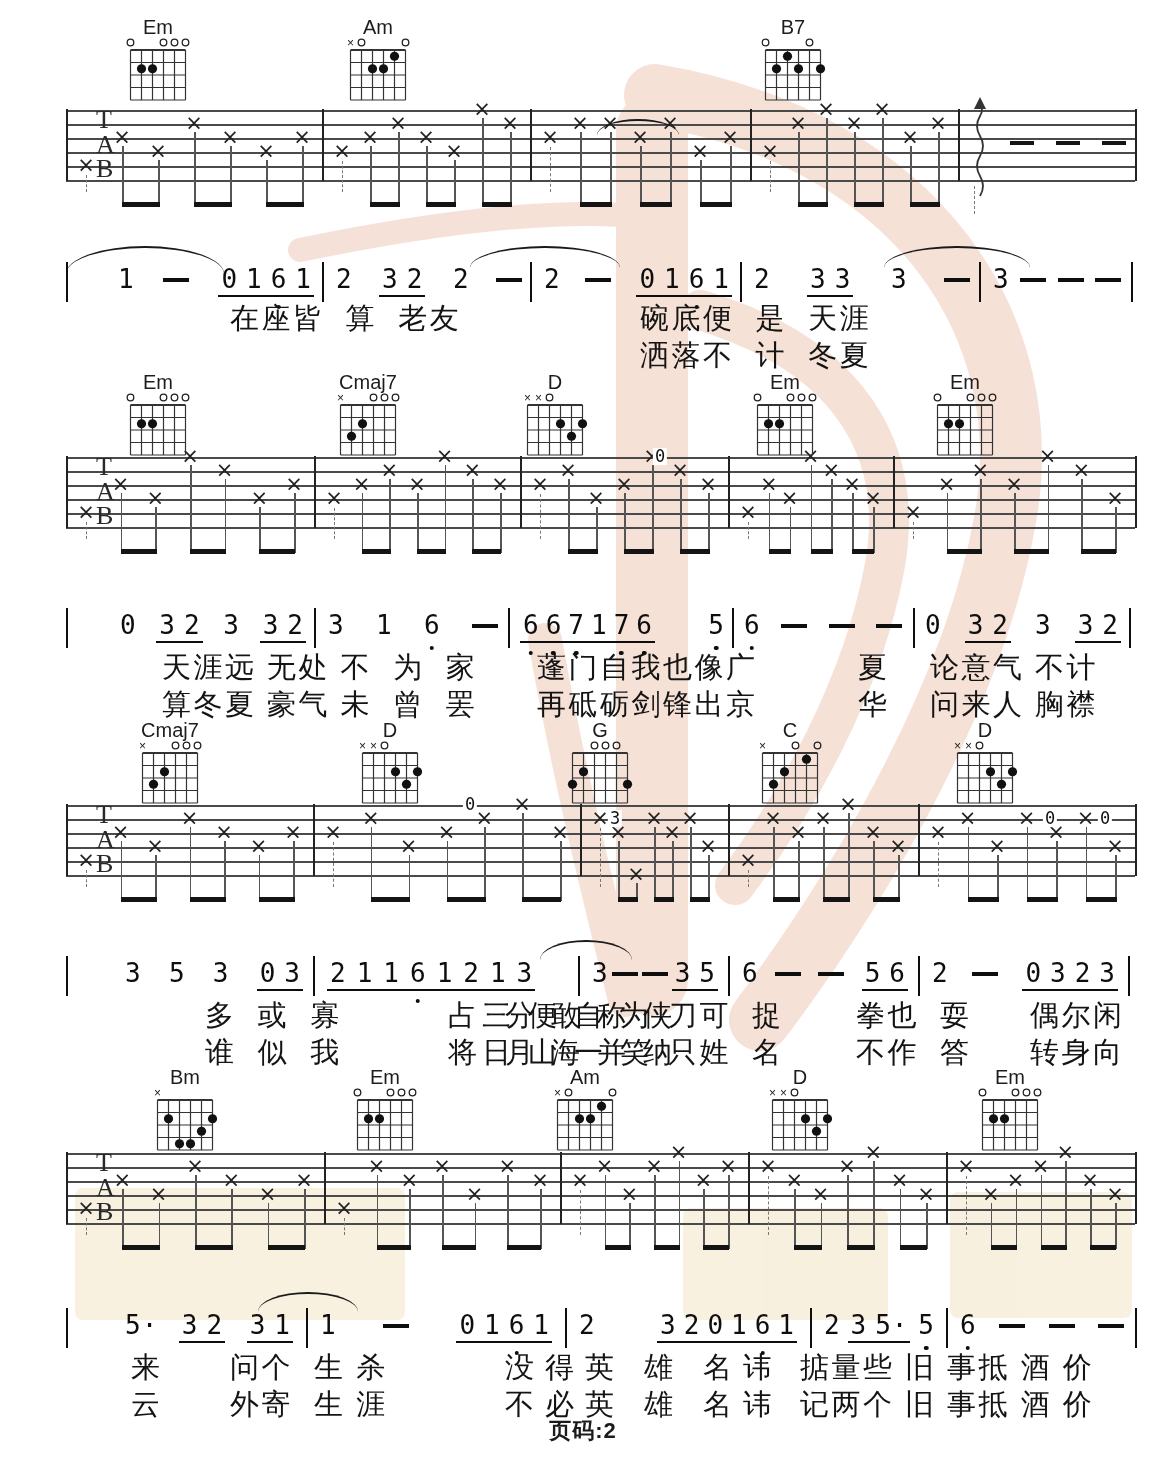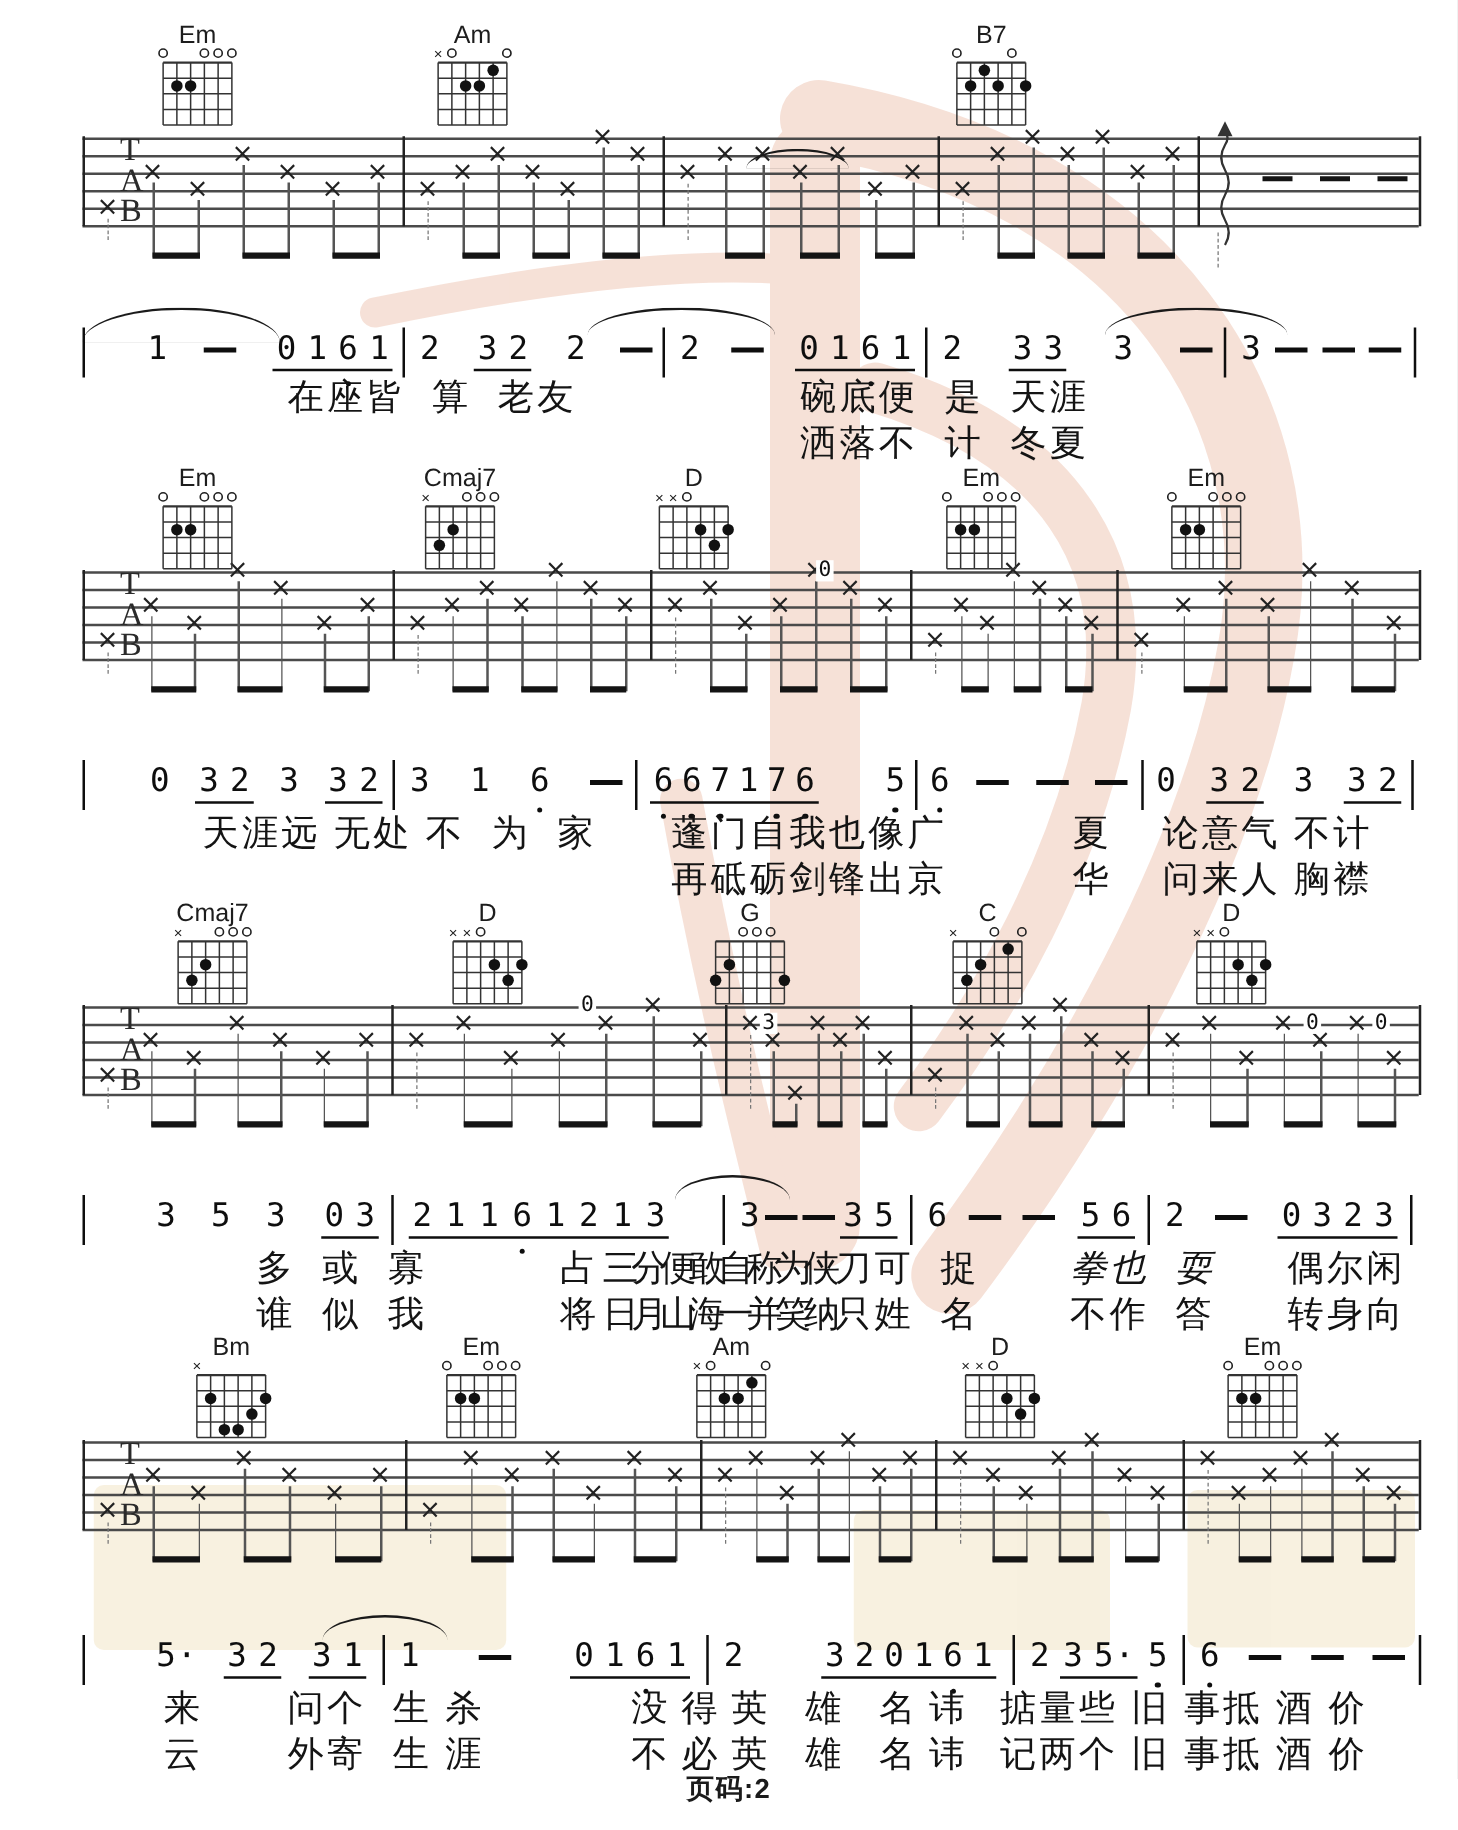--- a/index.html
+++ b/index.html
@@ -924,20 +924,21 @@
         <span class="jn">3</span>
         <div class="jg" style="gap: 9px;">
           <span class="jn">3</span>
           <span class="jn">2</span>
         </div>
       </div>
       <div class="lyric" style="left: 537px; top: 652px;">蓬门自我也像广</div>
       <div class="lyric" style="left: 162px; top: 652px;">天涯远 无处 不  为  家</div>
       <div class="lyric" style="left: 858px; top: 652px;">夏</div>
       <div class="lyric" style="left: 930px; top: 652px;">论意气 不计</div>
+      <div class="lyric" style="left: 162px; top: 689px;">算冬夏 豪气 未  曾  罢</div>
       <div class="lyric" style="left: 537px; top: 689px;">再砥砺剑锋出京</div>
       <div class="lyric" style="left: 858px; top: 689px;">华</div>
       <div class="lyric" style="left: 930px; top: 689px;">问来人 胸襟</div>
       <div class="jbar" style="left: 66px; top: 956px;"></div>
       <div class="jbar" style="left: 313px; top: 956px;"></div>
       <div class="jbar" style="left: 578px; top: 956px;"></div>
       <div class="jbar" style="left: 728px; top: 956px;"></div>
       <div class="jbar" style="left: 918px; top: 956px;"></div>
       <div class="jbar" style="left: 1128px; top: 956px;"></div>
       <div class="jm" style="left: 125px; top: 960px; width: 178px;">
@@ -987,21 +988,21 @@
           <span class="jn">3</span>
           <span class="jn">2</span>
           <span class="jn">3</span>
         </div>
       </div>
       <div class="arc" style="left: 540px; top: 940px; width: 92px; height: 18px;"></div>
       <div class="lyric" style="left: 205px; top: 1000px;">多  或  寡</div>
       <div class="lyric" style="left: 448px; top: 1000px;">占</div>
       <div class="lyric tight" style="left: 482px; top: 1000px;">三分便敢自称为侠</div>
       <div class="lyric" style="left: 668px; top: 1000px;">刀可  捉</div>
-      <div class="lyric" style="left: 856px; top: 1000px; font-style: italic;">拳也  耍</div>
+      <div class="lyric" style="left: 856px; top: 1000px;">拳也  耍</div>
       <div class="lyric" style="left: 1030px; top: 1000px;">偶尔闲</div>
       <div class="lyric" style="left: 205px; top: 1037px;">谁  似  我</div>
       <div class="lyric" style="left: 448px; top: 1037px;">将</div>
       <div class="lyric tight" style="left: 482px; top: 1037px;">日月山海一并笑纳</div>
       <div class="lyric" style="left: 668px; top: 1037px;">只姓  名</div>
       <div class="lyric" style="left: 856px; top: 1037px;">不作  答</div>
       <div class="lyric" style="left: 1030px; top: 1037px;">转身向</div>
       <div class="jbar" style="left: 66px; top: 1308px;"></div>
       <div class="jbar" style="left: 306px; top: 1308px;"></div>
       <div class="jbar" style="left: 565px; top: 1308px;"></div>

